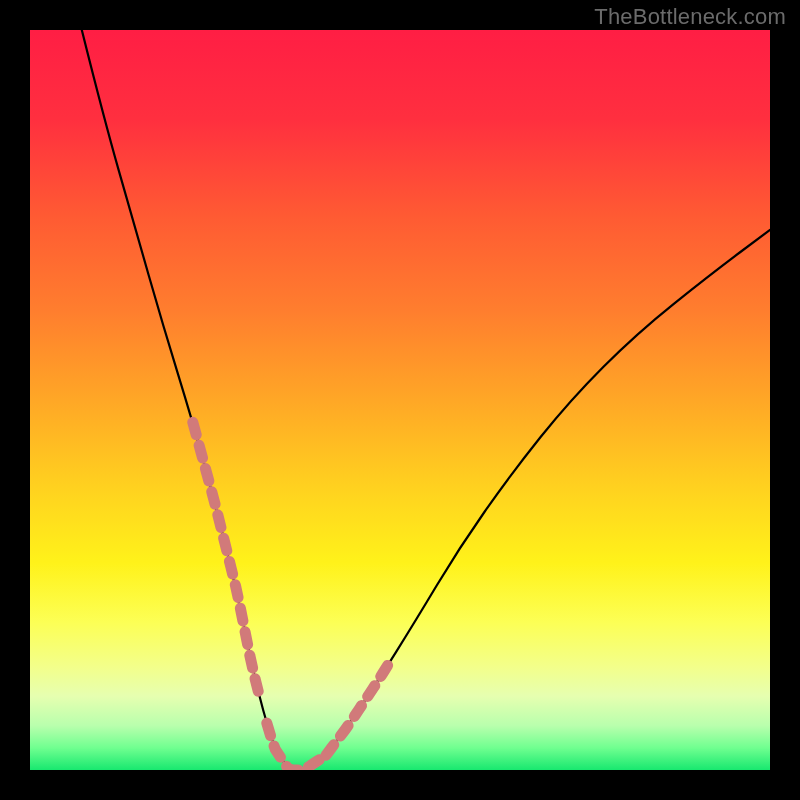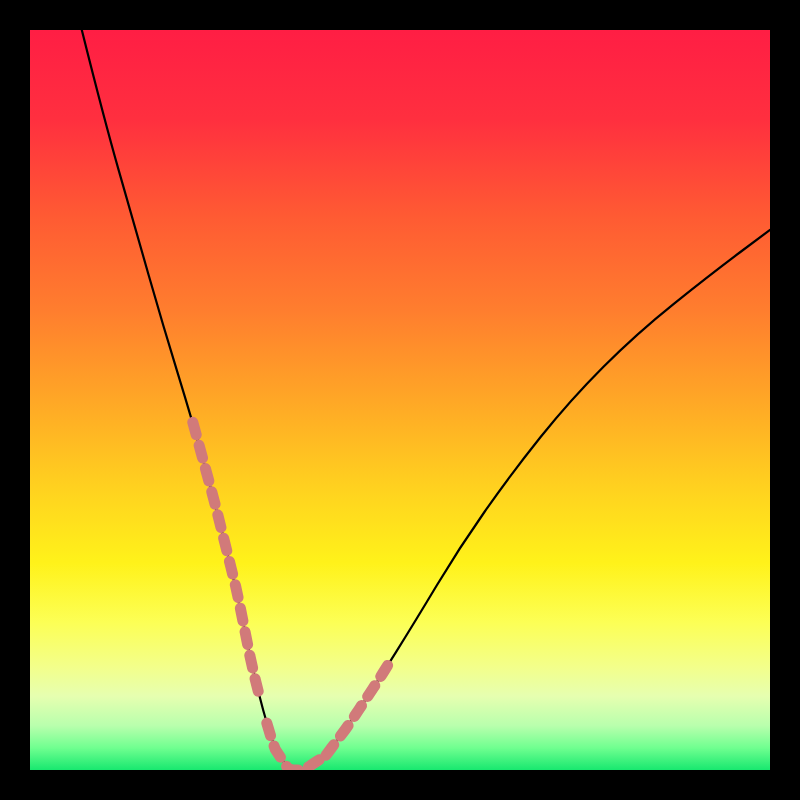--- a/index.html
+++ b/index.html
@@ -77,13 +77,14 @@
       <path id="main-curve" fill="none" stroke-width="2.2" stroke-linecap="round" stroke-linejoin="round" d="M 51.800000000000004 0 Q 74 88.79999999999995 88.80000000000001 140.59999999999997 Q 103.60000000000001 192.39999999999998 118.4 244.2 Q 133.2 296 148 344.1 Q 162.8 392.20000000000005 173.9 432.90000000000003 Q 185 473.6 196.10000000000002 518 Q 207.20000000000002 562.4 214.60000000000002 599.4 Q 222 636.4 227.55 658.5999999999999 Q 233.1 680.8 238.65 699.3 Q 244.20000000000002 717.8 251.60000000000002 728.9 Q 259 740 266.4 740 Q 273.8 740 284.9 732.6 Q 296 725.2 307.1 710.4000000000001 Q 318.2 695.6 333 673.4000000000001 Q 347.79999999999995 651.2 366.29999999999995 621.6 Q 384.8 592 407 555 Q 429.2 518 455.1 481 Q 481 444 510.59999999999997 407 Q 540.1999999999999 370 573.5 336.70000000000005 Q 606.8 303.40000000000003 643.8 273.8 Q 680.8000000000001 244.2 710.4000000000001 222.00000000000003 T 740 199.80000000000007" stroke="#000000"></path>
       <g id="highlights">
           <path d="M 162.8 392.20000000000005 L 167.55714285714285 409.6428571428571 L 172.31428571428572 427.08571428571423 L 177.07142857142856 444.5285714285714 L 181.82857142857142 461.9714285714285 L 186.58571428571432 479.9428571428572 L 191.34285714285713 498.9714285714286 L 196.10000000000002 518 L 200.85714285714283 537.0285714285715 L 205.61428571428573 556.0571428571428 L 210.3714285714286 578.257142857143 L 215.12857142857143 602.0428571428571 L 219.8857142857143 625.8285714285714 L 224.64285714285717 646.9714285714285 L 229.4 666" fill="none" stroke="#d17a7a" stroke-width="11" stroke-linecap="round" stroke-dasharray="13 11"></path>
           <path d="M 236.8 693.1333333333333 L 241.0285714285714 707.2285714285714 L 245.2571428571429 719.3857142857144 L 249.48571428571427 725.7285714285714 L 253.71428571428572 732.0714285714286 L 257.9428571428571 738.4142857142857 L 262.1714285714286 740 L 266.4 740 L 270.62857142857143 740 L 274.8571428571429 739.2952380952381 L 279.0857142857143 736.4761904761905 L 283.3142857142857 733.6571428571428 L 287.54285714285714 730.8380952380952 L 291.7714285714286 728.0190476190476 L 296 725.2" fill="none" stroke="#d17a7a" stroke-width="11" stroke-linecap="round" stroke-dasharray="13 11"></path>
           <path d="M 296 725.2 L 300.75714285714287 718.8571428571428 L 305.51428571428573 712.5142857142857 L 310.2714285714286 706.1714285714286 L 315.0285714285714 699.8285714285714 L 319.7857142857143 693.2214285714285 L 324.54285714285714 686.0857142857143 L 329.3 678.95 L 334.0571428571428 671.8142857142858 L 338.8142857142857 664.6785714285714 L 343.57142857142856 657.5428571428571 L 348.3285714285714 650.3542857142858 L 353.0857142857143 642.7428571428571 L 357.84285714285716 635.1314285714285 L 362.59999999999997 627.52" fill="none" stroke="#d17a7a" stroke-width="11" stroke-linecap="round" stroke-dasharray="13 11"></path>
         </g>
     </svg>
 
   </div>
 
+  <div class="watermark">TheBottleneck.com</div>
 </div>
 
 </body></html>

